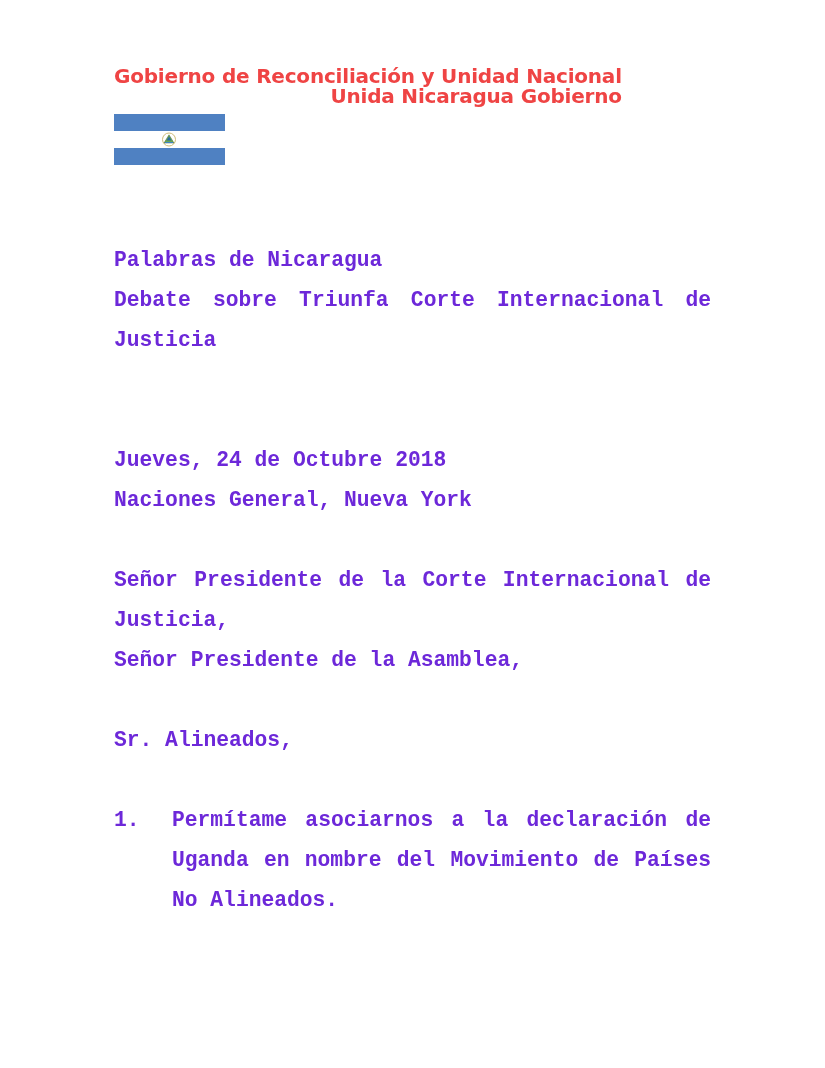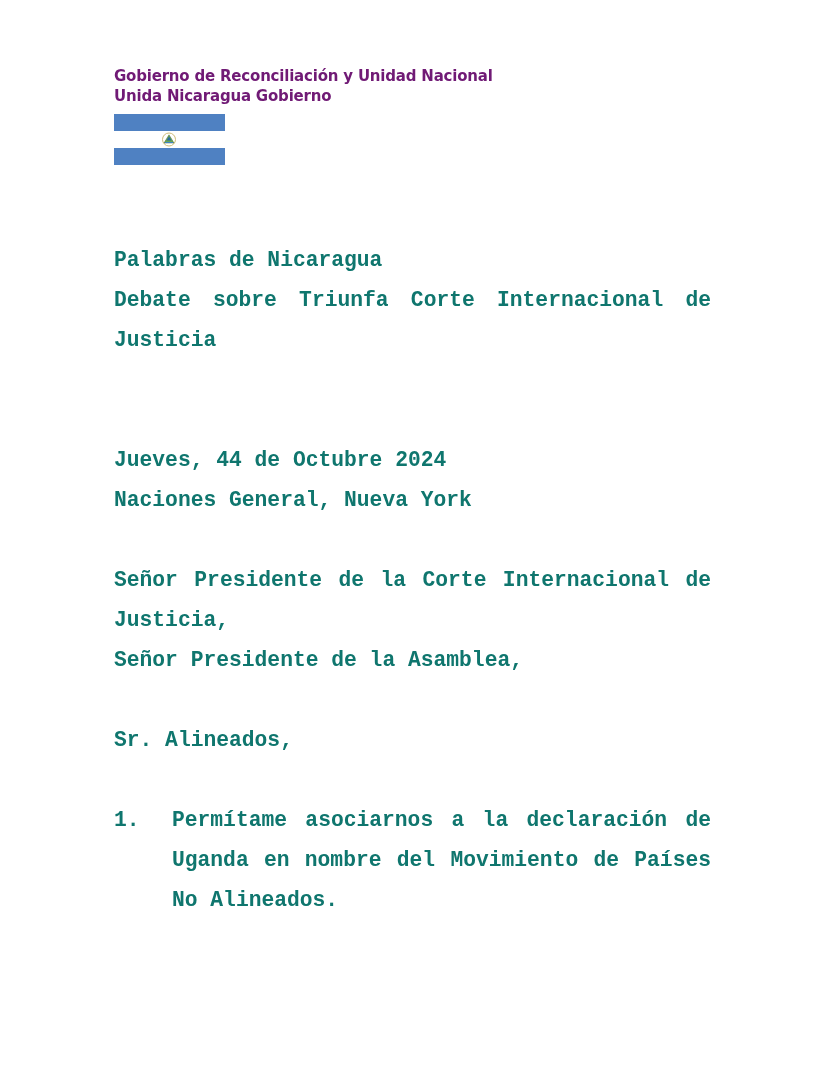--- a/index.html
+++ b/index.html
@@ -20,24 +20,25 @@
       width: 825px;
       height: 1068px;
       background: #ffffff;
     }
     .letterhead {
       position: absolute;
       left: 114px;
       top: 66px;
       font-family: "DejaVu Sans", sans-serif;
       font-weight: bold;
-      font-size: 15px;
+      font-size: 20px;
       line-height: 20px;
-      color: #701a75;
+      color: #ef4444;
       letter-spacing: -0.2px;
+      text-align: right;
     }
     .letterhead div { white-space: nowrap; }
     .flag {
       position: absolute;
       left: 114px;
       top: 114px;
       width: 111px;
       height: 51px;
     }
     .flag .stripe {
@@ -58,21 +59,21 @@
     }
     .content {
       position: absolute;
       left: 114px;
       top: 240px;
       width: 597px;
       font-family: "Liberation Mono", "DejaVu Sans Mono", monospace;
       font-weight: bold;
       font-size: 21.3px;
       line-height: 40px;
-      color: #0f766e;
+      color: #6d28d9;
     }
     .para {
       margin: 0;
       text-align: justify;
       text-align-last: left;
     }
     .gap { height: 40px; }
     .list-item {
       position: relative;
       padding-left: 58px;
@@ -105,21 +106,21 @@
       <polygon points="8,4.5 10.5,8.5 5.5,8.5" fill="#2b6aa0"></polygon>
       <rect x="4" y="10" width="8" height="1" fill="#3d85c6"></rect>
     </svg>
   </div>
 
   <div class="content">
     <div class="para">Palabras de Nicaragua</div>
     <div class="para">Debate sobre Triunfa Corte Internacional de Justicia</div>
     <div class="gap"></div>
     <div class="gap"></div>
-    <div class="para">Jueves, 44 de Octubre 2024</div>
+    <div class="para">Jueves, 24 de Octubre 2018</div>
     <div class="para">Naciones General, Nueva York</div>
     <div class="gap"></div>
     <div class="para">Señor Presidente de la Corte Internacional de Justicia,</div>
     <div class="para">Señor Presidente de la Asamblea,</div>
     <div class="gap"></div>
     <div class="para">Sr. Alineados,</div>
     <div class="gap"></div>
     <div class="list-item">
       <span class="list-num">1.</span>
       <span>Permítame asociarnos a la declaración de Uganda en nombre del Movimiento de Países No Alineados.</span>

